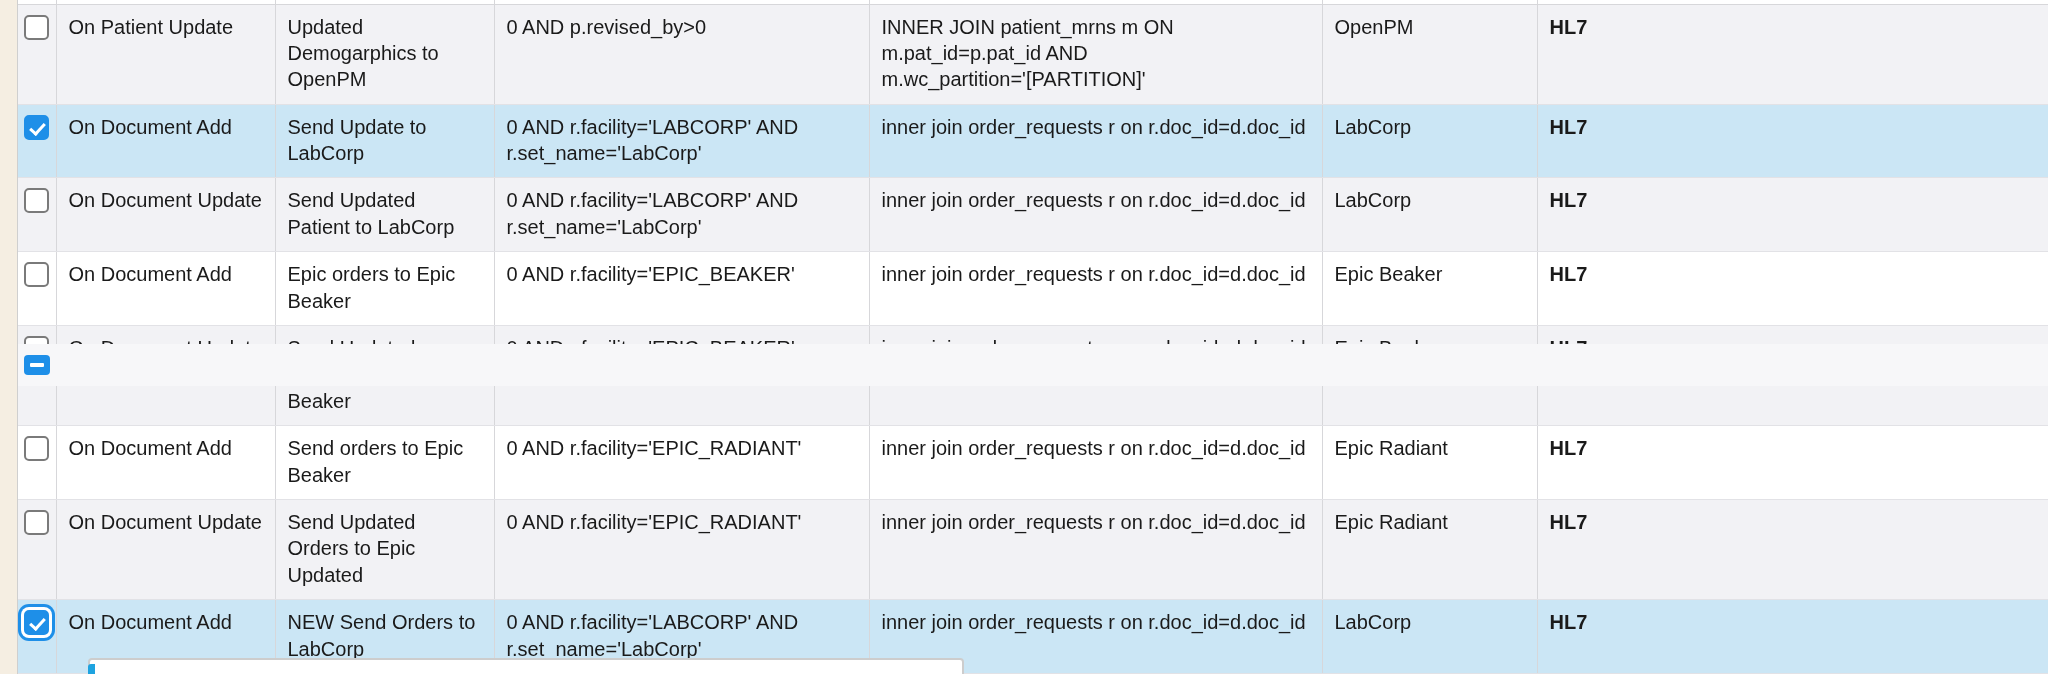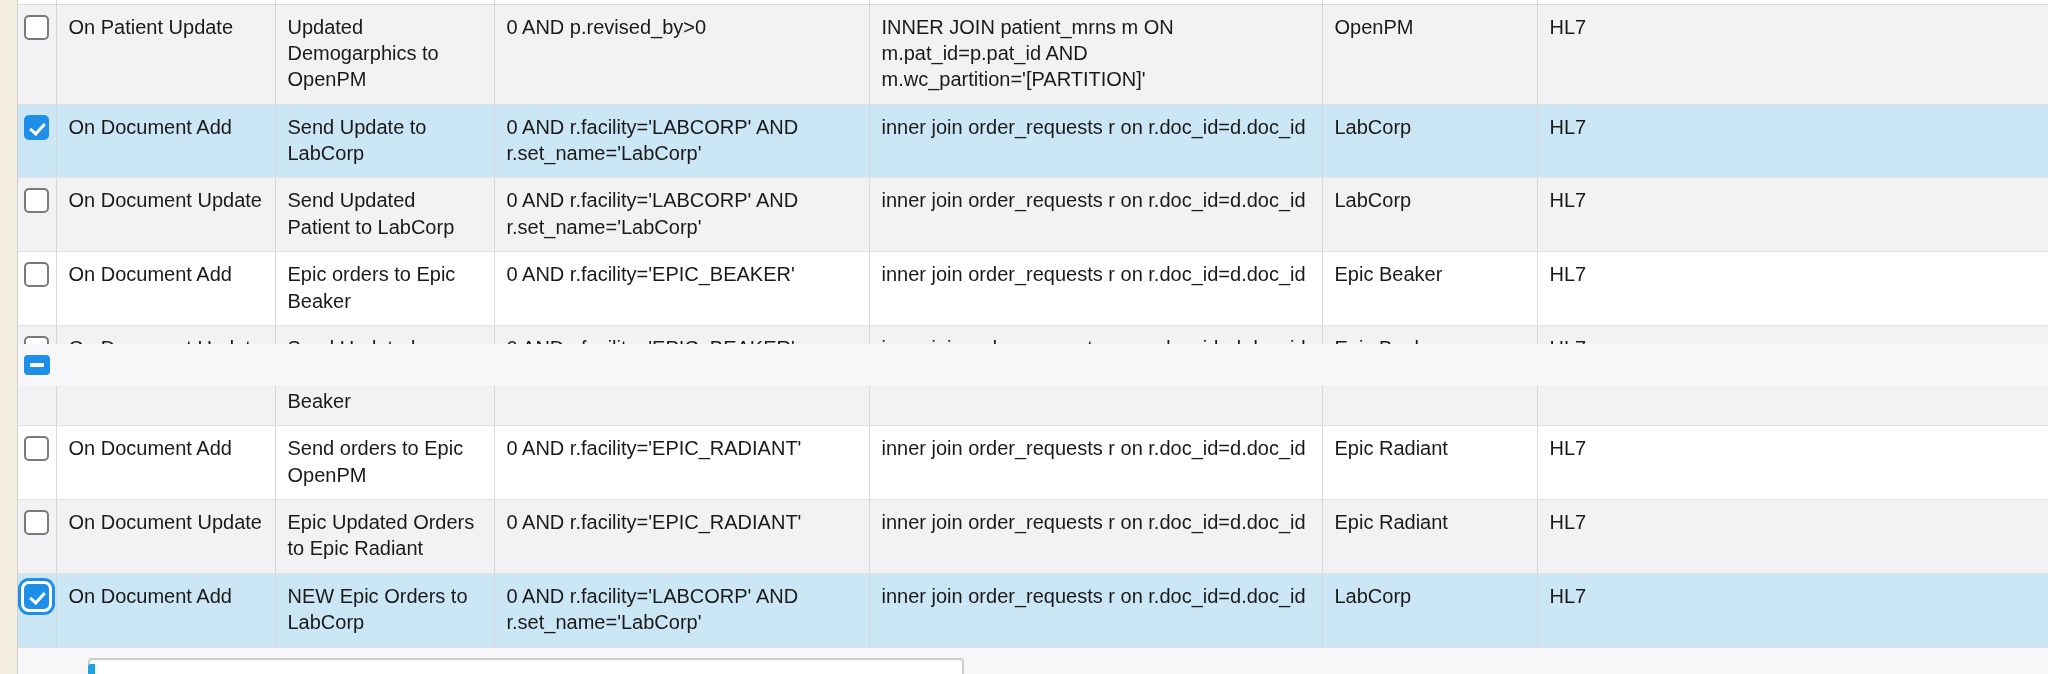--- a/index.html
+++ b/index.html
@@ -83,20 +83,21 @@
   }
   .grid td.cell-check {
     border-right: 1px solid #d7d7da;
     padding: 10px 0 0 0;
     text-align: center;
     vertical-align: top;
   }
   .grid td.cell-nowrap {
     white-space: nowrap;
     overflow: hidden;
+    font-weight: bold;
   }
 
   tr.row-odd  td { background: #f2f2f5; }
   tr.row-even td { background: #ffffff; }
   tr.row-selected td { background: #cbe6f5; }
 
   
   .cb {
     display: inline-block;
     width: 25px;
@@ -255,39 +256,39 @@
             <td>On Document Update</td>
             <td>Send Updated Orders to Epic Beaker</td>
             <td>0 AND r.facility='EPIC_BEAKER'</td>
             <td>inner join order_requests r on r.doc_id=d.doc_id</td>
             <td>Epic Beaker</td>
             <td class="cell-nowrap">HL7</td>
           </tr>
           <tr class="row-even">
             <td class="cell-check"><span class="cb"></span></td>
             <td>On Document Add</td>
-            <td>Send orders to Epic OpenPM</td>
+            <td>Send orders to Epic Beaker</td>
             <td>0 AND r.facility='EPIC_RADIANT'</td>
             <td>inner join order_requests r on r.doc_id=d.doc_id</td>
             <td>Epic Radiant</td>
             <td class="cell-nowrap">HL7</td>
           </tr>
           <tr class="row-odd">
             <td class="cell-check"><span class="cb"></span></td>
             <td>On Document Update</td>
-            <td>Epic Updated Orders to Epic Radiant</td>
+            <td>Send Updated Orders to Epic Updated</td>
             <td>0 AND r.facility='EPIC_RADIANT'</td>
             <td>inner join order_requests r on r.doc_id=d.doc_id</td>
             <td>Epic Radiant</td>
             <td class="cell-nowrap">HL7</td>
           </tr>
           <tr class="row-selected">
             <td class="cell-check"><span class="cb checked focused"></span></td>
             <td>On Document Add</td>
-            <td>NEW Epic Orders to LabCorp</td>
+            <td>NEW Send Orders to LabCorp</td>
             <td>0 AND r.facility='LABCORP' AND r.set_name='LabCorp'</td>
             <td>inner join order_requests r on r.doc_id=d.doc_id</td>
             <td>LabCorp</td>
             <td class="cell-nowrap">HL7</td>
           </tr>
         </tbody>
     </table>
 
     <div class="group-row" style="top: 343.625px;">
       <div class="spacer-cell">

